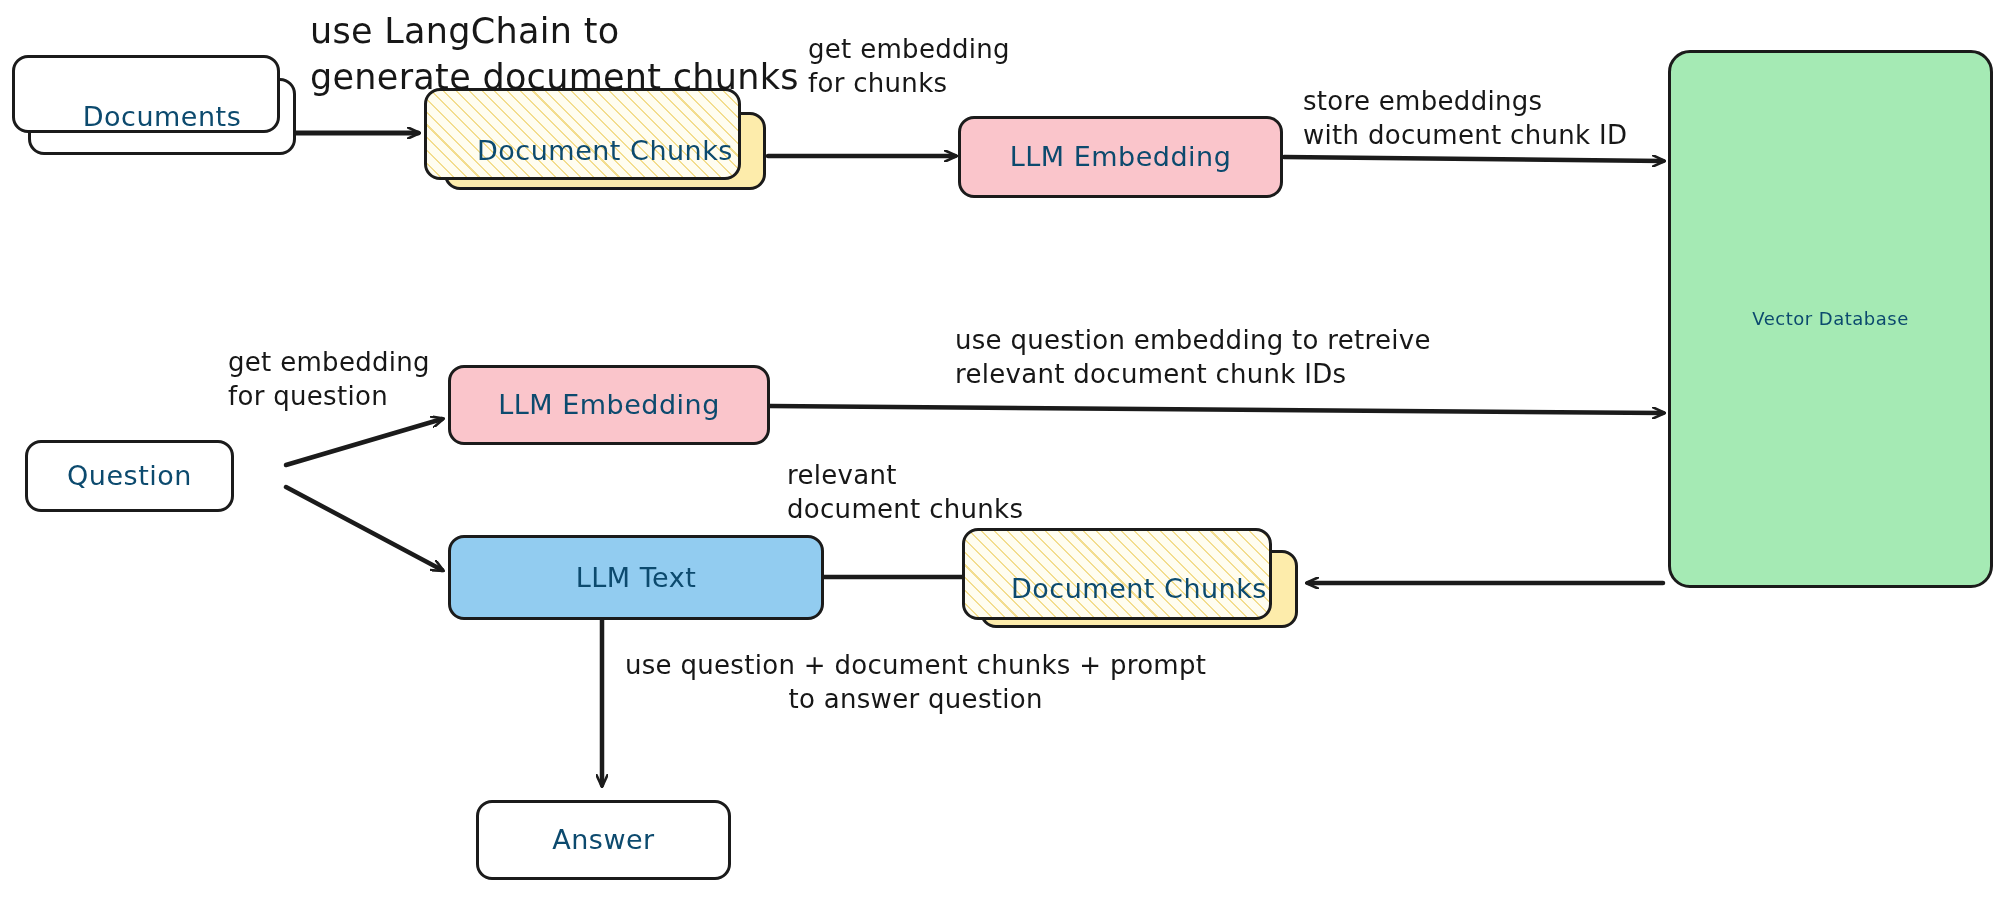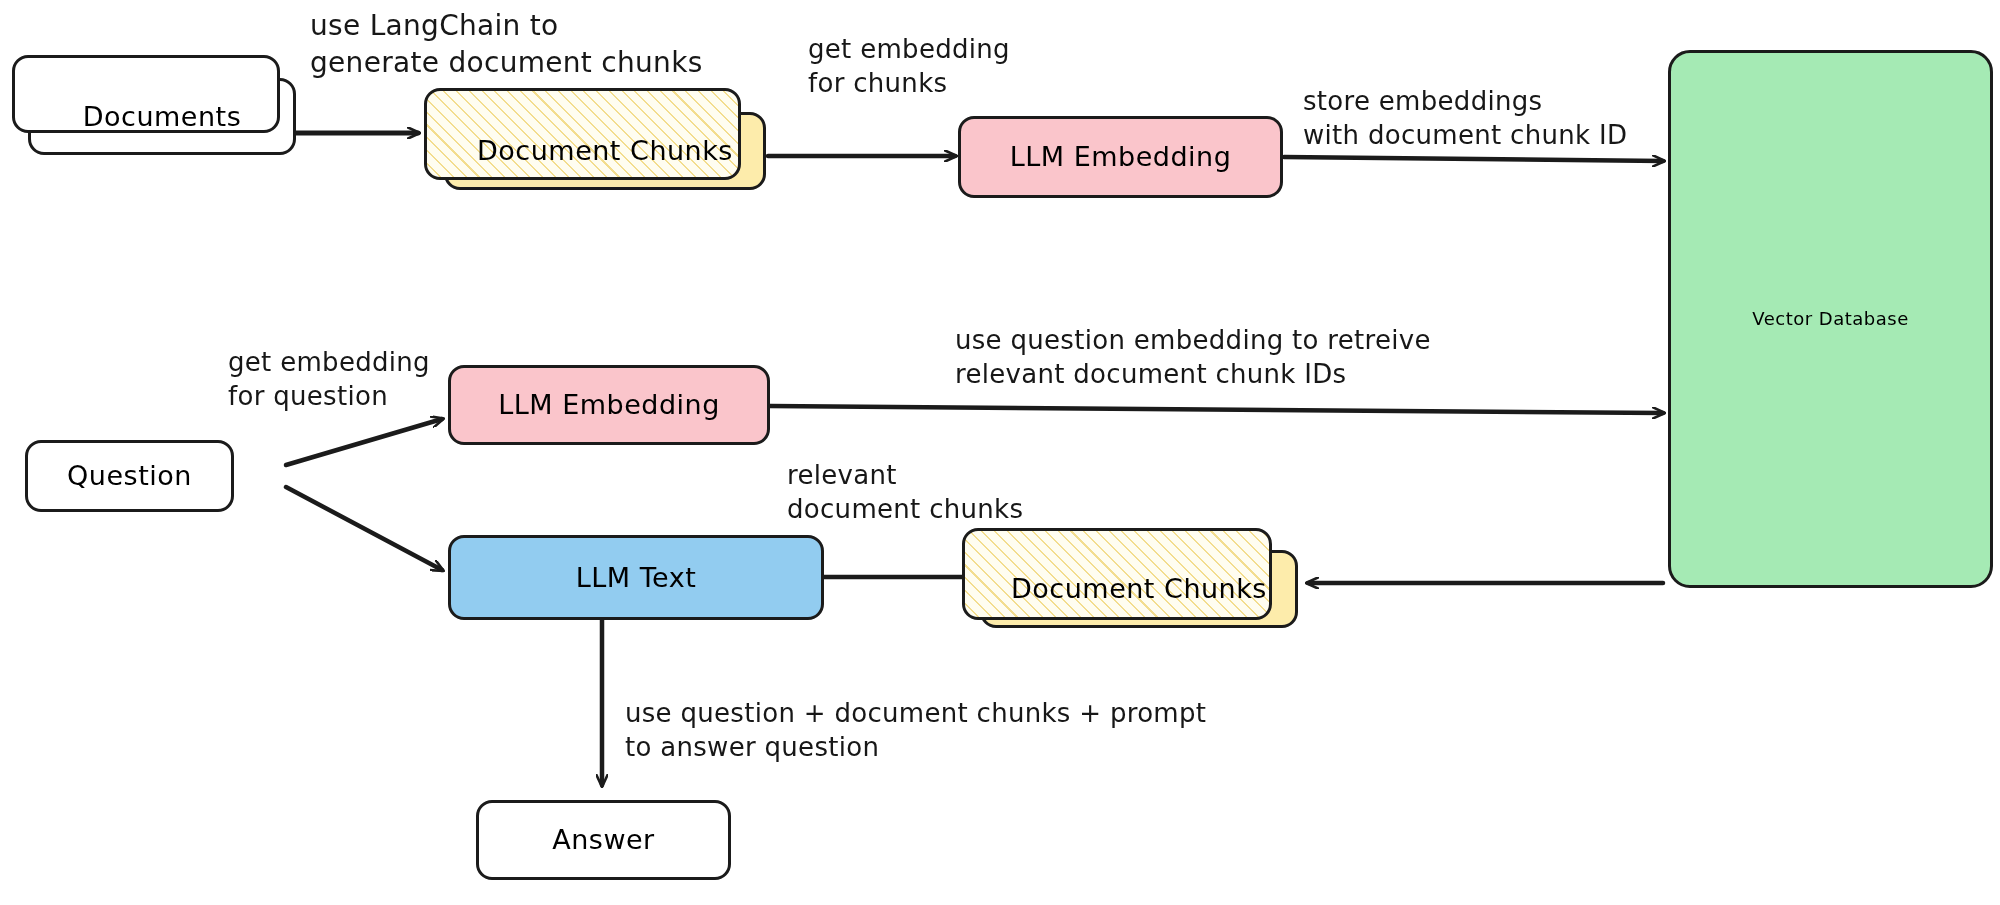--- a/index.html
+++ b/index.html
@@ -29,21 +29,21 @@
 
   
   .node {
     position: absolute;
     box-sizing: border-box;
     display: flex;
     align-items: center;
     justify-content: center;
     border: 3px solid #1b1b1b;
     border-radius: 16px;
-    color: #000000;
+    color: #0c4a6e;
     text-align: center;
     line-height: 1.15;
     letter-spacing: .5px;
     font-family: "DejaVu Sans", sans-serif;
   }
   .node .label {
     position: relative;
     z-index: 3;
     padding: 0 10px;
     white-space: nowrap;
@@ -145,35 +145,35 @@
 
   <div class="stack-back hatch" style="left:962px; top:528px; width:310px; height:92px;"></div>
   <div class="node node-yellow" style="left:980px; top:550px; width:318px; height:78px; font-size:27px;">
     <span class="label">Document Chunks</span>
   </div>
 
   <div class="node node-plain" style="left:476px; top:800px; width:255px; height:80px; font-size:27px;">
     <span class="label">Answer</span>
   </div>
 
-  <div class="edge-label" style="left:310px; top:8px; font-size:28px;">use LangChain to
+  <div class="edge-label" style="left:310px; top:8px; font-size:35px;">use LangChain to
 generate document chunks</div>
 
   <div class="edge-label" style="left:808px; top:32px; font-size:26px;">get embedding
 for chunks</div>
 
   <div class="edge-label" style="left:1303px; top:60px; font-size:26px;margin-top:24px;">store embeddings
 with document chunk ID</div>
 
   <div class="edge-label" style="left:228px; top:345px; font-size:26px;">get embedding
 for question</div>
 
   <div class="edge-label" style="left:955px; top:323px; font-size:26px;">use question embedding to retreive
 relevant document chunk IDs</div>
 
 
   <div class="edge-label" style="left:787px; top:458px; font-size:26px;">relevant
 document chunks</div>
 
-  <div class="edge-label" style="left:625px; top:696px; font-size:26px;">use question + document chunks + prompt
+  <div class="edge-label" style="left:625px; top:648px; font-size:26px;text-align:center;">use question + document chunks + prompt
 to answer question</div>
 
 </div>
 
 </body></html>

